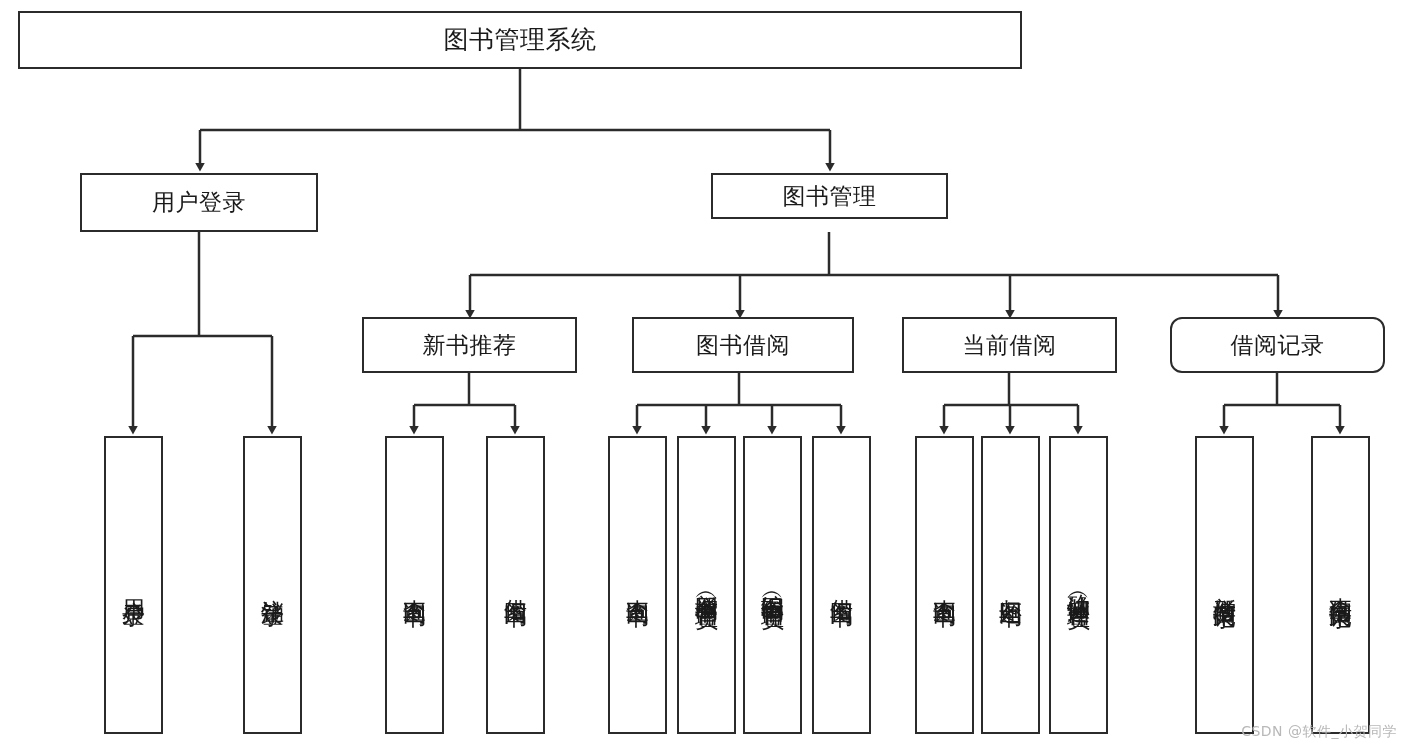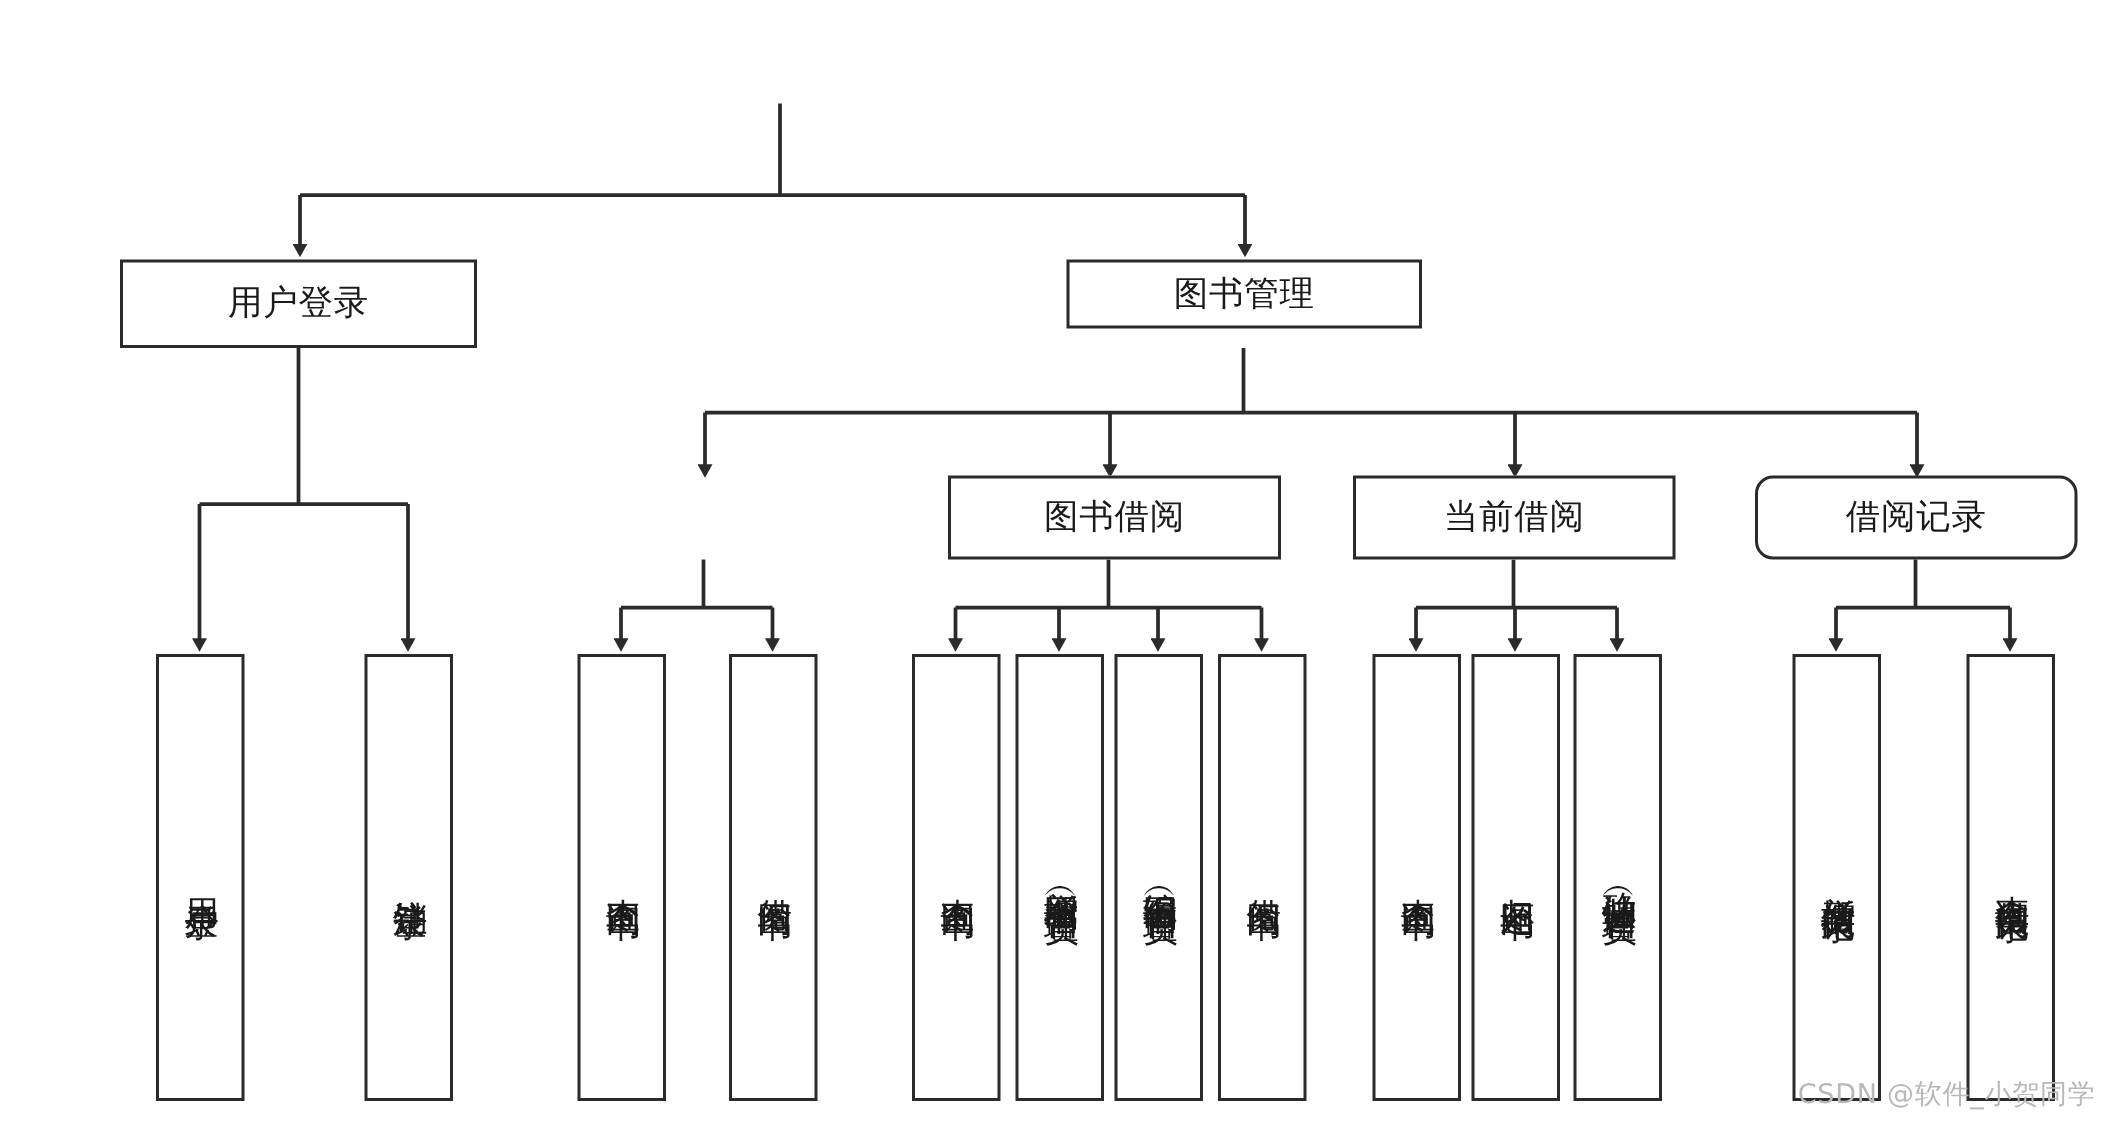--- a/index.html
+++ b/index.html
@@ -66,21 +66,21 @@
     writing-mode: vertical-rl;
     text-orientation: upright;
     font-size: 23px;
     letter-spacing: 2px;
     line-height: 1.0;
   }
   #watermark {
     position: absolute;
     right: 8px;
     bottom: 6px;
-    font-size: 18px;
+    font-size: 14px;
     color: #b8b8b8;
     letter-spacing: 0.5px;
     white-space: nowrap;
     user-select: none;
   }
 </style>
 </head>
 <body>
 
 <div id="diagram-canvas">
@@ -128,28 +128,34 @@
       <path d="M 1010 405 L 1010 427" marker-end="url(#arrowhead)"></path>
       <path d="M 1078 405 L 1078 427" marker-end="url(#arrowhead)"></path>
 
       <path d="M 1277 373 L 1277 405"></path>
       <path d="M 1224 405 L 1340 405"></path>
       <path d="M 1224 405 L 1224 427" marker-end="url(#arrowhead)"></path>
       <path d="M 1340 405 L 1340 427" marker-end="url(#arrowhead)"></path>
     </g>
   </svg>
 
+  <div class="node horiz root" style="left:18px; top:11px; width:1004px; height:58px;">
+    <span class="node-label">图书管理系统</span>
+  </div>
 
   <div class="node horiz level1" style="left:80px; top:173px; width:238px; height:59px;">
     <span class="node-label">用户登录</span>
   </div>
   <div class="node horiz level1" style="left:711px; top:173px; width:237px; height:46px;">
     <span class="node-label">图书管理</span>
   </div>
 
+  <div class="node horiz level2" style="left:362px; top:317px; width:215px; height:56px;">
+    <span class="node-label">新书推荐</span>
+  </div>
   <div class="node horiz level2" style="left:632px; top:317px; width:222px; height:56px;">
     <span class="node-label">图书借阅</span>
   </div>
   <div class="node horiz level2" style="left:902px; top:317px; width:215px; height:56px;">
     <span class="node-label">当前借阅</span>
   </div>
   <div class="node horiz level2" style="left:1170px; top:317px; width:215px; height:56px;border-radius:12px;">
     <span class="node-label">借阅记录</span>
   </div>
 

